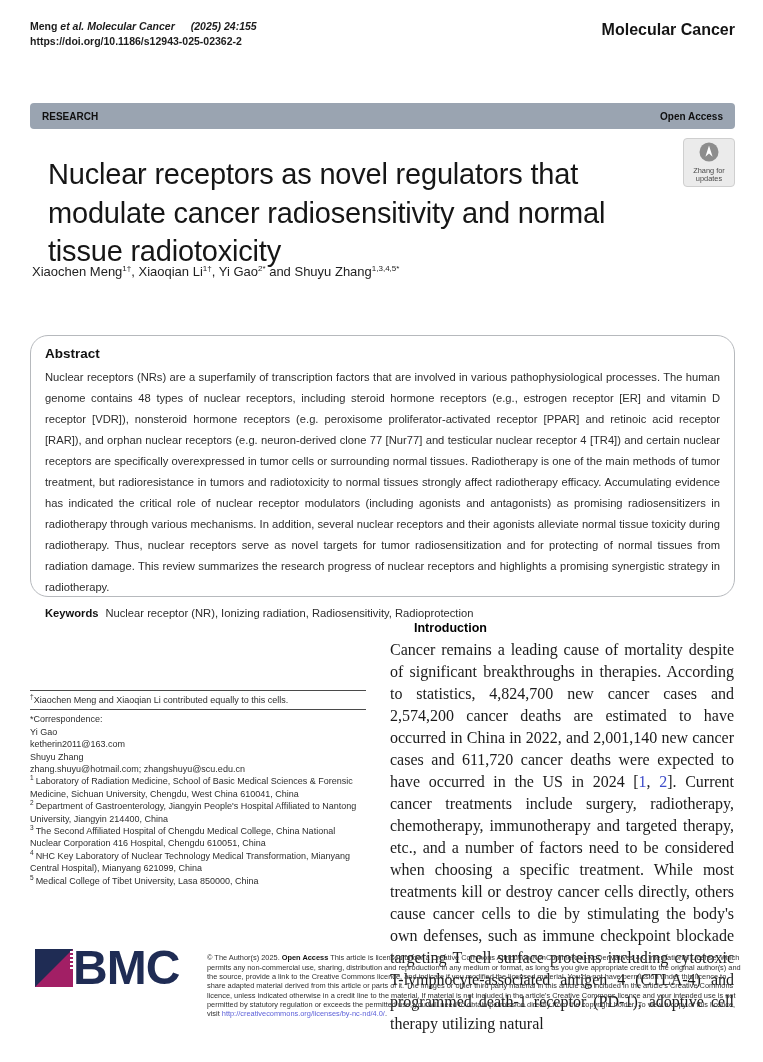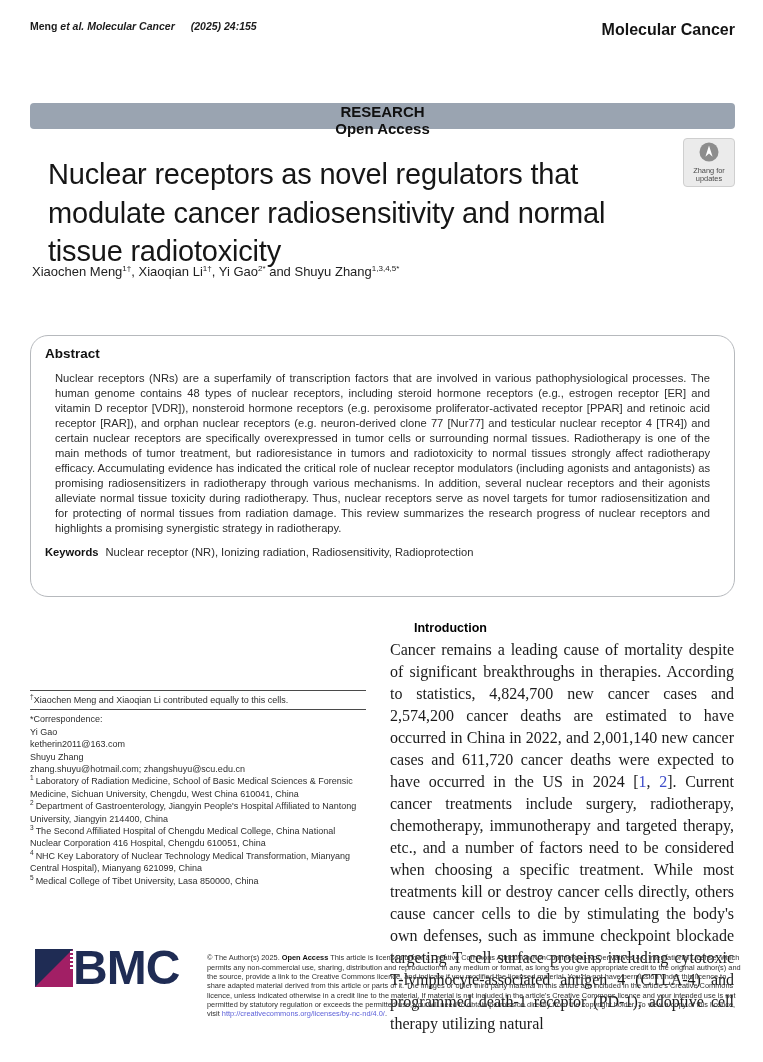--- a/index.html
+++ b/index.html
@@ -12,21 +12,21 @@
   .hdr-left { position:absolute; left:30px; top:19px; font-size:10.5px; line-height:14.5px; font-weight:600; color:#1c1c1c; }
   .it { font-style:italic; }
   .gap { margin-left:16px;margin-top:28px; }
   .hdr-doi { font-weight:600; }
   .hdr-journal { position:absolute; right:28px; top:21px; font-size:16px; font-weight:600; color:#141414; }
   
   .bar {
     position:absolute; left:30px; top:103px; width:705px; height:26px;
     background:#9aa4b1; border-radius:4px; box-sizing:border-box;
     display:flex; align-items:center; justify-content:space-between; padding:0 12px;
-    font-size:15px; font-weight:bold; color:#101010;flex-direction:column;
+    font-size:10px; font-weight:bold; color:#101010;
   }
   
   .title {
     position:absolute; left:32px; top:139px; width:600px; margin:16px;
     font-size:29px; line-height:38.5px; font-weight:500; color:#161616;
     letter-spacing:-0.2px;
   }
   .badge {
     position:absolute; right:28px; top:138px; width:50px; height:47px;
     background:#ebebeb; border:1px solid #cfcfcf; border-radius:4px;
@@ -36,21 +36,21 @@
   .badge-txt { font-size:7.4px; line-height:8px; color:#4a4a4a; }
   .authors { position:absolute; left:32px; top:264px; margin:0; font-size:13px; color:#222; }
   .authors sup { font-size:8px; line-height:0; }
   
   .abs-box {
     position:absolute; left:30px; top:335px; width:705px; height:262px;
     border:1px solid #b6b9bd; border-radius:18px; box-sizing:border-box;
     padding:10px 14px;
   }
   .abs-h { margin:0 0 6px 0; font-size:13.5px; font-weight:bold; color:#111; }
-  .abs-p { margin:10px; font-size:11.2px; line-height:15px; text-align:justify; color:#2d2d2d; }
+  .abs-p { margin:0; font-size:11.2px; line-height:21px; text-align:justify; color:#2d2d2d; }
   .abs-kw { margin-top:9px; font-size:11.2px; color:#2d2d2d; }
   .abs-kw .kw-label { font-weight:bold; color:#111; margin-right:7px; }
   
   .col-left { position:absolute; left:30px; top:690px; width:336px; font-size:9px; line-height:12.4px; color:#2e2e2e; }
   .fn-rule { border:none; border-top:1px solid #4a4a4a; margin:0 0 3px 0; }
   .fn-rule2 { border:none; border-top:1px solid #4a4a4a; margin:3px 0 3px 0; }
   .col-left sup { font-size:6.5px; line-height:0; }
   .aff sup { margin-right:2px; }
   .email { color:#2e2e2e; text-decoration:none; }
   .col-right { position:absolute; left:386px; top:621px; width:352px; }
@@ -70,20 +70,21 @@
   .license b { color:#111; }
   .cc-link { color:#5b5fd8; cursor:pointer; }
 </style>
 </head>
 <body>
 
 <div id="page">
 
   <div class="hdr-left">
     <div><span>Meng</span><span class="it"> et al. Molecular Cancer</span><span class="it gap">(2025) 24:155</span></div>
+    <div class="hdr-doi">https://doi.org/10.1186/s12943-025-02362-2</div>
   </div>
   <div class="hdr-journal">Molecular Cancer</div>
 
   <div class="bar">
     <span>RESEARCH</span>
     <span>Open Access</span>
   </div>
 
   <h1 class="title">Nuclear receptors as novel regulators that modulate cancer radiosensitivity and normal tissue radiotoxicity</h1>
   <div class="badge">

